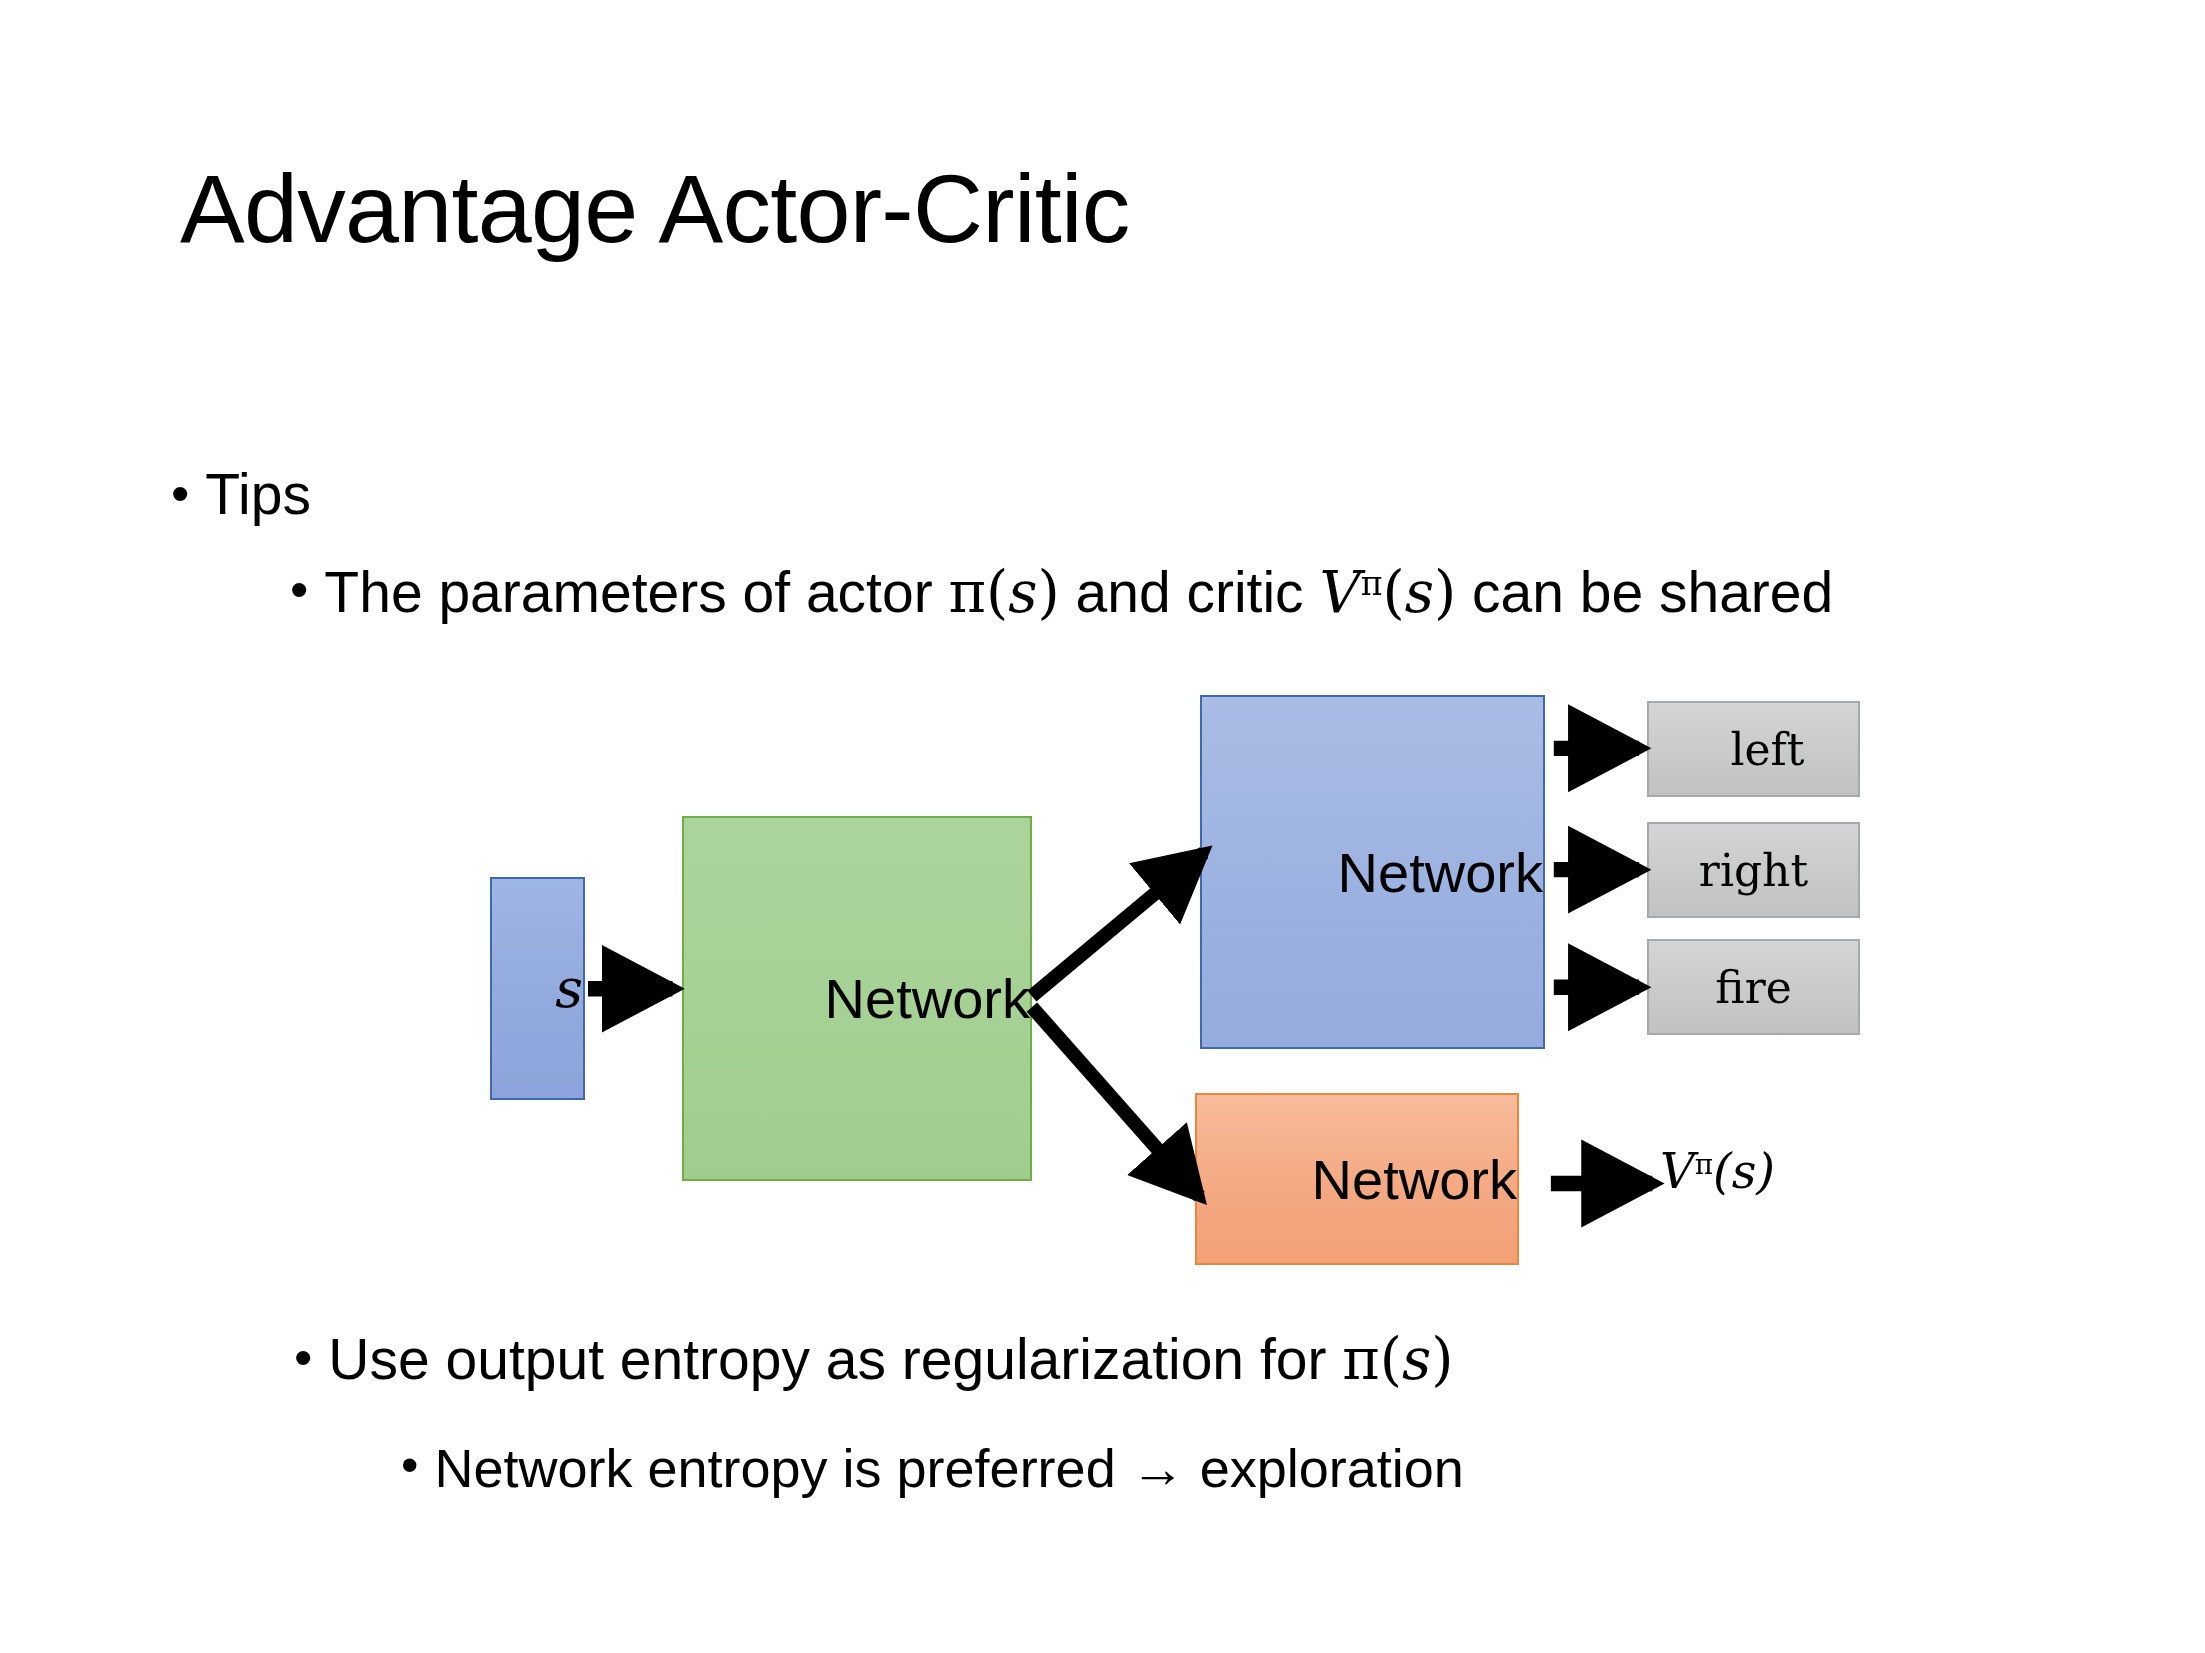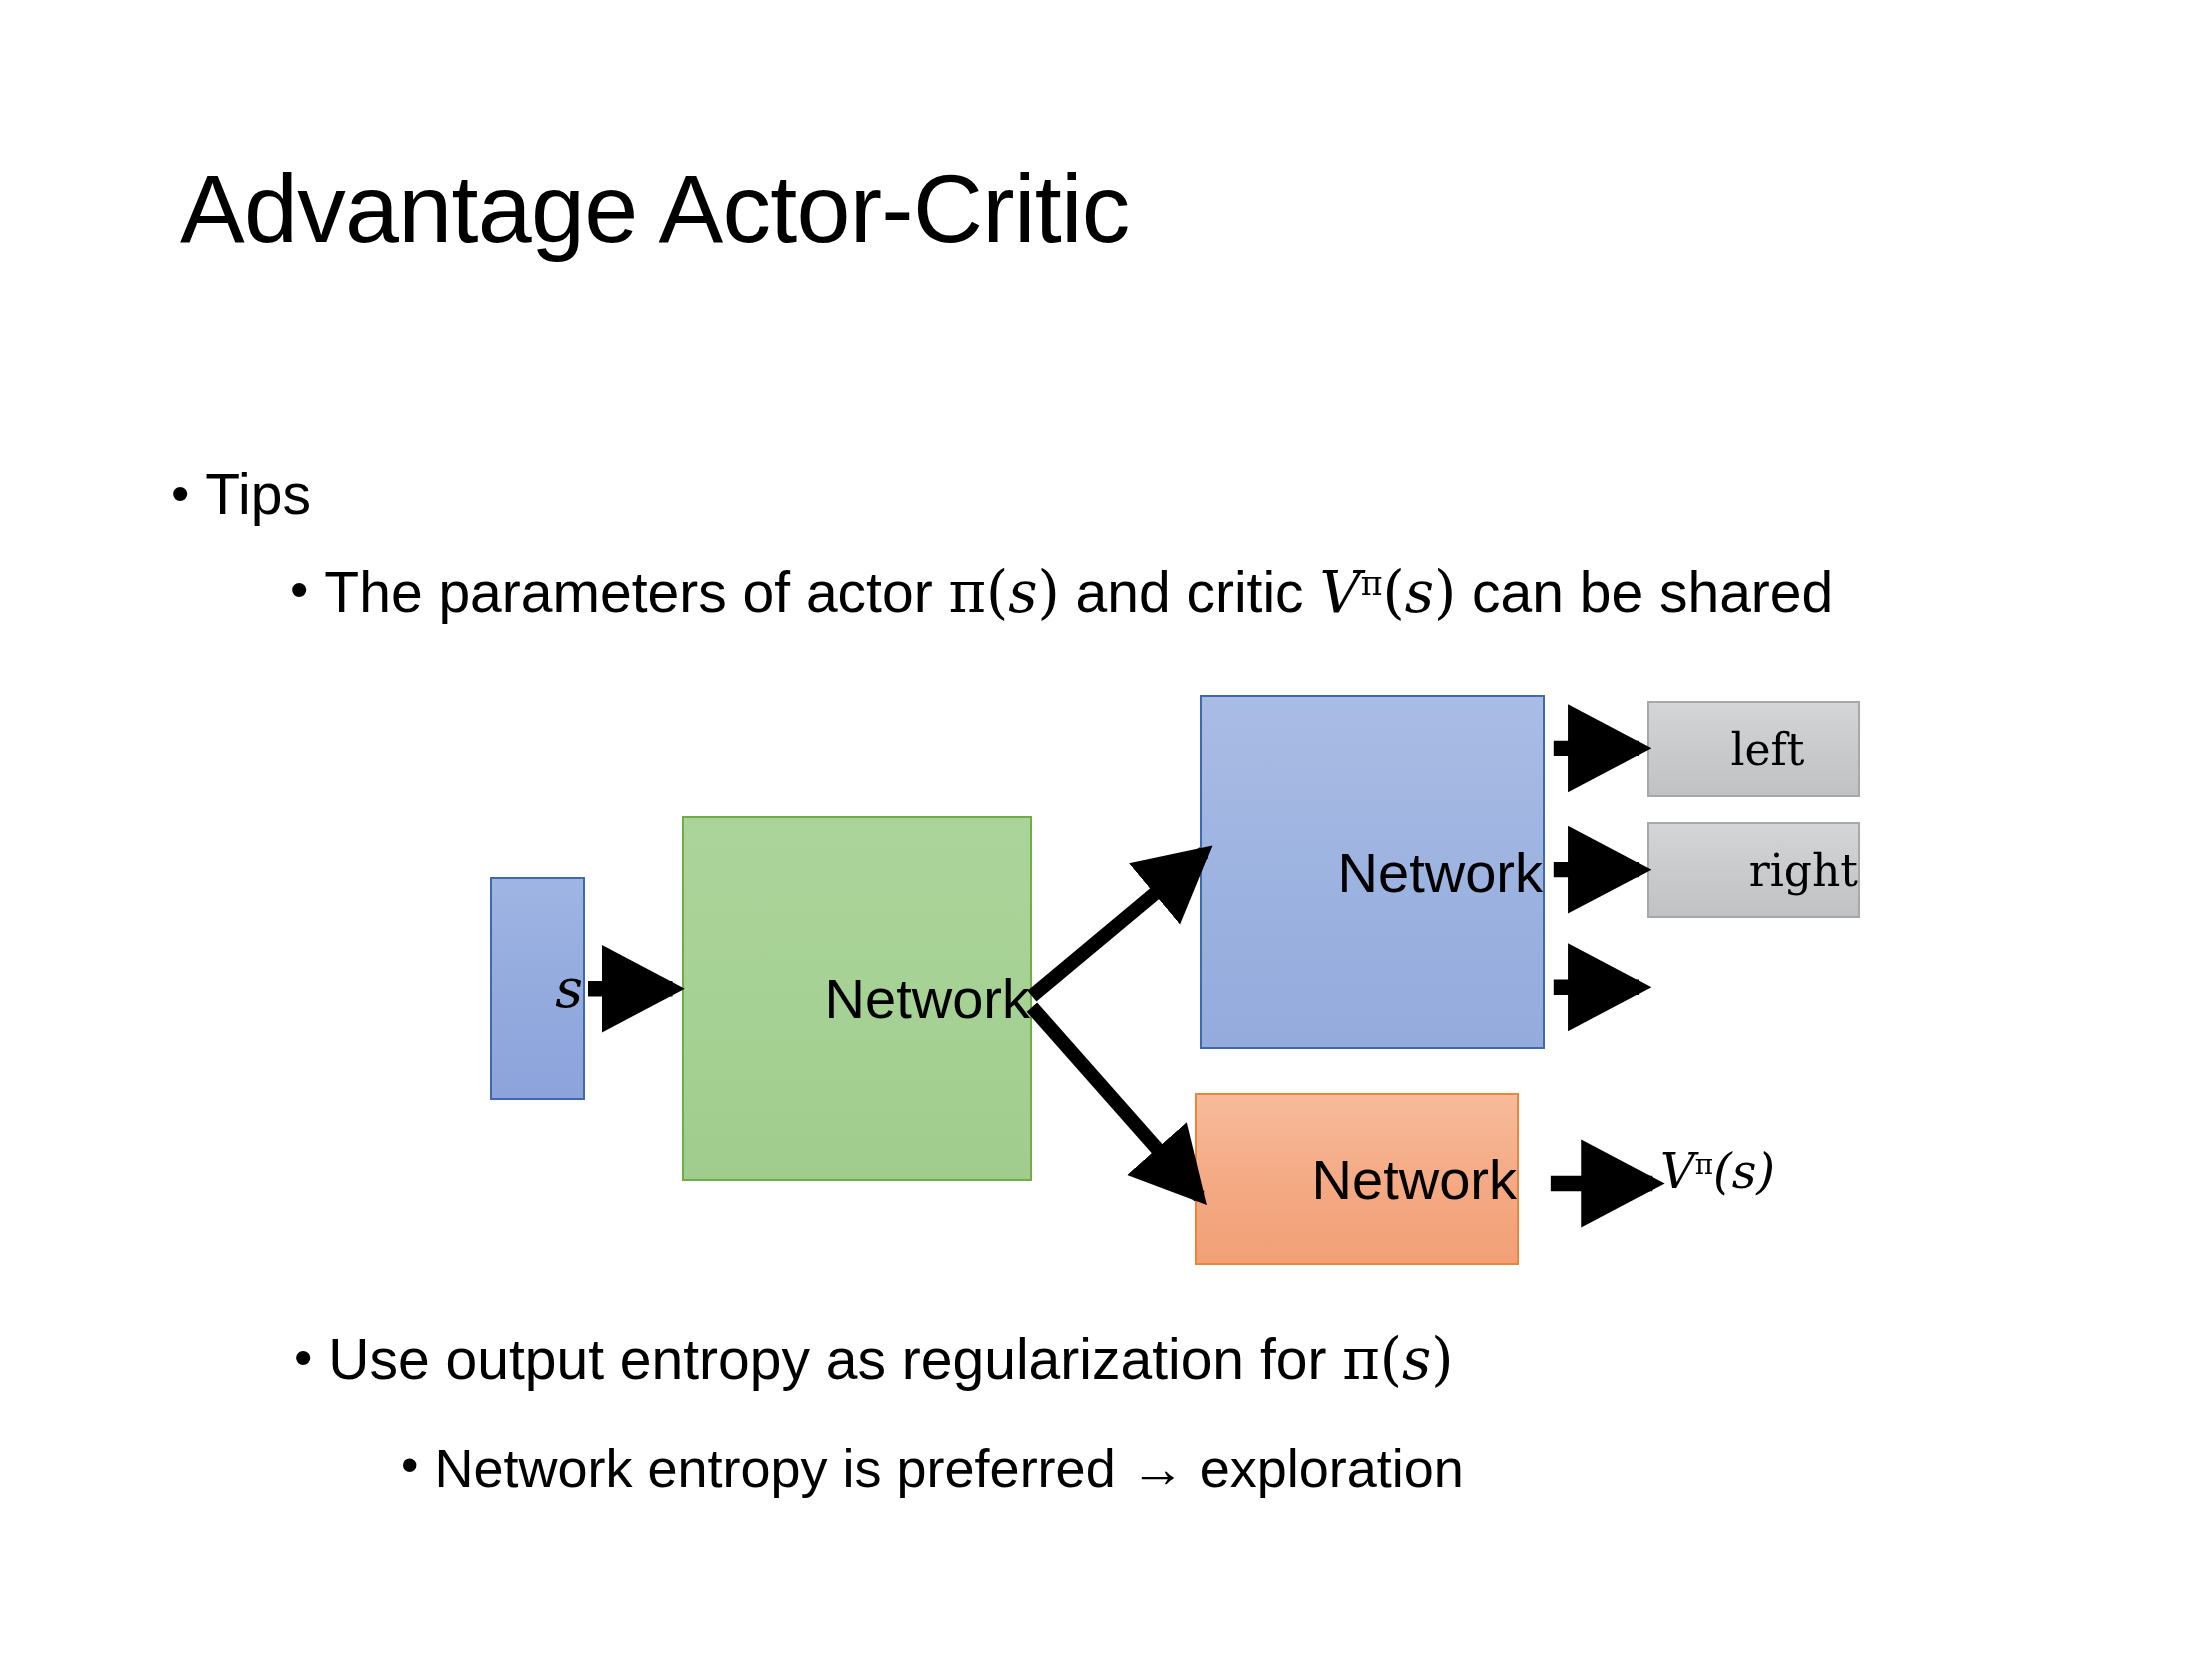--- a/index.html
+++ b/index.html
@@ -165,21 +165,21 @@
     display: flex;
     align-items: center;
     justify-content: center;
     background: linear-gradient(180deg, #D3D5D6 0%, #C9CBCC 48%, #C0C2C3 100%);
     border: 2.2px solid #A6A8AA;
     font-family: "DejaVu Serif", "Liberation Serif", serif;
     font-size: 44px;
     color: #000000;
   }
   #action-left  { left: 1647px; top: 701px;  width: 213px; height: 96px; padding-left: 28px; }
-  #action-right { left: 1647px; top: 822px; width: 213px; height: 96px; justify-content: flex-end; }
+  #action-right { left: 1647px; top: 822px; width: 213px; height: 96px; }
   #action-fire  { left: 1647px; top: 939px; width: 213px; height: 96px; }
 
   #value-label {
     position: absolute;
     left: 1660px;
     top: 1143px;
     font-size: 48px;
     color: #000000;
     white-space: nowrap;
   }
@@ -228,20 +228,23 @@
     <div class="node" id="node-critic">
       <span>Network</span>
     </div>
 
     <div class="action-box" id="action-left">
       <span>left</span>
     </div>
     <div class="action-box" id="action-right">
       <span>right</span>
     </div>
+    <div class="action-box" id="action-fire">
+      <span>fire</span>
+    </div>
 
     <div id="value-label">
       <span class="math"><span>V</span><sup>π</sup><span>(s)</span></span>
     </div>
 
     <svg id="arrows" viewBox="0 0 3000 2250">
       <defs>
         <marker id="ah" markerWidth="6" markerHeight="6" refX="4.6" refY="3" orient="auto" markerUnits="strokeWidth">
           <path d="M0,0.15 L5.4,3 L0,5.85 z" fill="#000000"></path>
         </marker>

